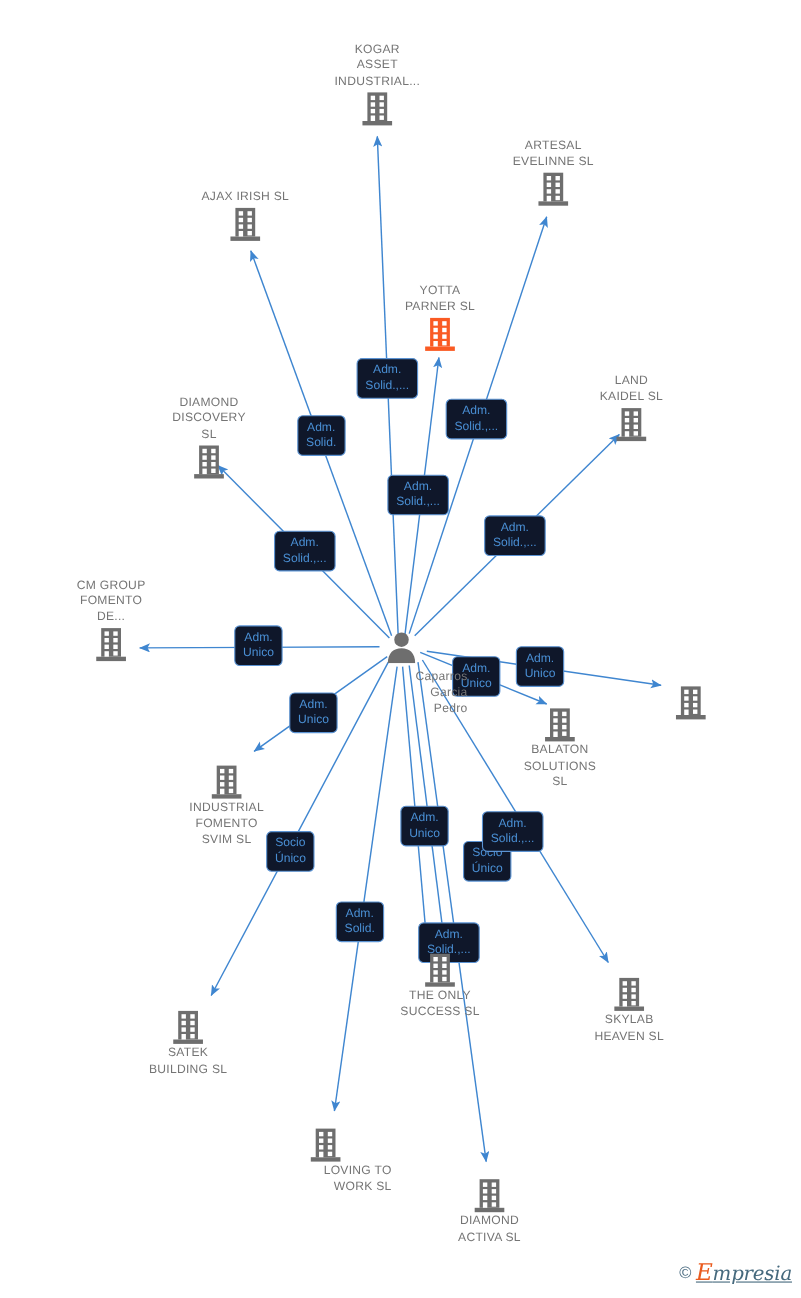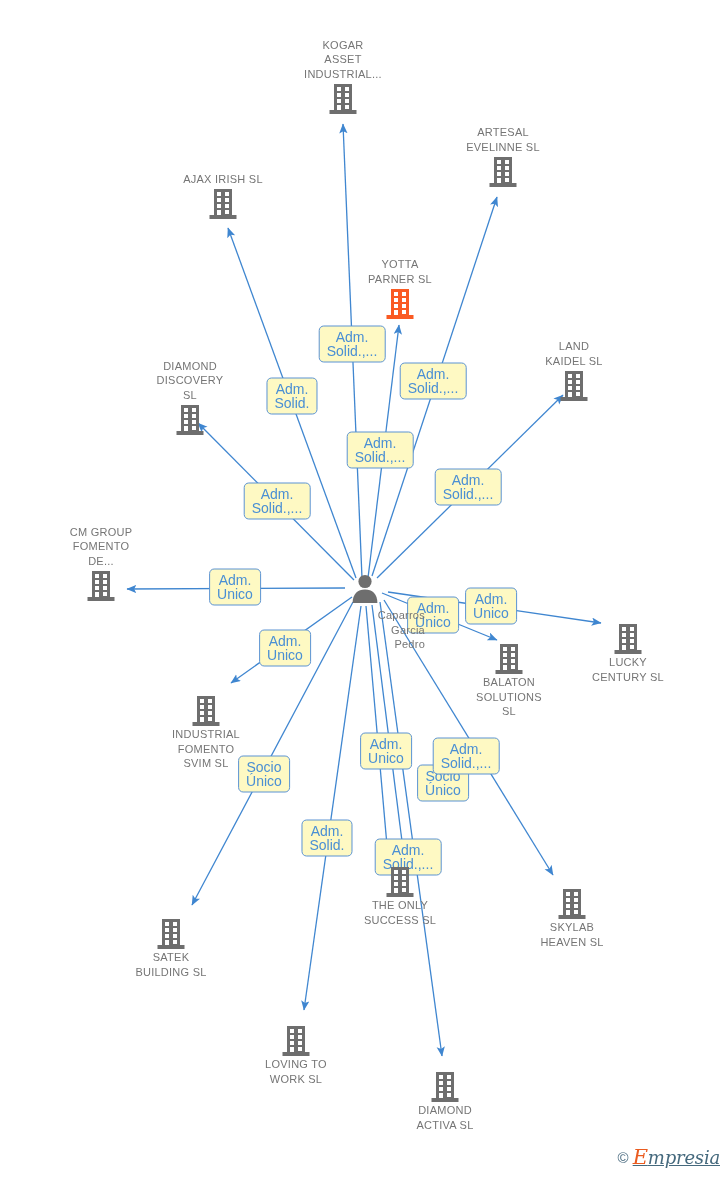--- a/index.html
+++ b/index.html
@@ -43,25 +43,25 @@
   .node-icon {
     display: block;
     margin: 0 auto;
   }
   .node.company .node-label { margin-bottom: 2px; }
   .node.person .node-label  { margin-top: 5px; text-align: right; }
 
   .edge-label {
     position: absolute;
     transform: translate(-50%, -50%);
-    background: #fef9c3;
+    background: #0f172a;
     border: 1px solid #5b93d3;
     border-radius: 5px;
     color: #4a8fd4;
-    font-size: 14px;
+    font-size: 11px;
     line-height: 14px;
     text-align: center;
     padding: 3px 7px 4px 7px;
     white-space: pre-line;
     box-sizing: border-box;
   }
   .watermark {
     position: absolute;
     right: 8px;
     bottom: 12px;
@@ -291,22 +291,21 @@
             <g fill="#ffffff">
               <rect x="8" y="4" width="4" height="4"></rect>
               <rect x="16" y="4" width="4" height="4"></rect>
               <rect x="8" y="10" width="4" height="4"></rect>
               <rect x="16" y="10" width="4" height="4"></rect>
               <rect x="8" y="16" width="4" height="4"></rect>
               <rect x="16" y="16" width="4" height="4"></rect>
               <rect x="8" y="22" width="4" height="5"></rect>
               <rect x="16" y="22" width="4" height="4"></rect>
             </g>
-          </svg></span><div class="node-label">LUCKY
-CENTURY  SL</div></div>
+          </svg></span></div>
       <div class="node company" style="left: 206px; top: 695px;"><span><svg class="node-icon" width="28" height="32" viewBox="0 0 28 32" xmlns="http://www.w3.org/2000/svg" aria-hidden="true">
             <rect x="5" y="1" width="18" height="26" fill="#6e6e6e"></rect>
             <rect x="0.5" y="27" width="27" height="4" fill="#6e6e6e"></rect>
             <g fill="#ffffff">
               <rect x="8" y="4" width="4" height="4"></rect>
               <rect x="16" y="4" width="4" height="4"></rect>
               <rect x="8" y="10" width="4" height="4"></rect>
               <rect x="16" y="10" width="4" height="4"></rect>
               <rect x="8" y="16" width="4" height="4"></rect>
               <rect x="16" y="16" width="4" height="4"></rect>
@@ -354,21 +353,21 @@
               <rect x="16" y="4" width="4" height="4"></rect>
               <rect x="8" y="10" width="4" height="4"></rect>
               <rect x="16" y="10" width="4" height="4"></rect>
               <rect x="8" y="16" width="4" height="4"></rect>
               <rect x="16" y="16" width="4" height="4"></rect>
               <rect x="8" y="22" width="4" height="5"></rect>
               <rect x="16" y="22" width="4" height="4"></rect>
             </g>
           </svg></span><div class="node-label">SATEK
 BUILDING  SL</div></div>
-      <div class="node company" style="left: 296px; top: 1025px;"><span><svg class="node-icon" width="28" height="32" viewBox="0 0 28 32" xmlns="http://www.w3.org/2000/svg" aria-hidden="true">
+      <div class="node company" style="left: 296px; top: 1025px; text-align: right;"><span><svg class="node-icon" width="28" height="32" viewBox="0 0 28 32" xmlns="http://www.w3.org/2000/svg" aria-hidden="true">
             <rect x="5" y="1" width="18" height="26" fill="#6e6e6e"></rect>
             <rect x="0.5" y="27" width="27" height="4" fill="#6e6e6e"></rect>
             <g fill="#ffffff">
               <rect x="8" y="4" width="4" height="4"></rect>
               <rect x="16" y="4" width="4" height="4"></rect>
               <rect x="8" y="10" width="4" height="4"></rect>
               <rect x="16" y="10" width="4" height="4"></rect>
               <rect x="8" y="16" width="4" height="4"></rect>
               <rect x="16" y="16" width="4" height="4"></rect>
               <rect x="8" y="22" width="4" height="5"></rect>

